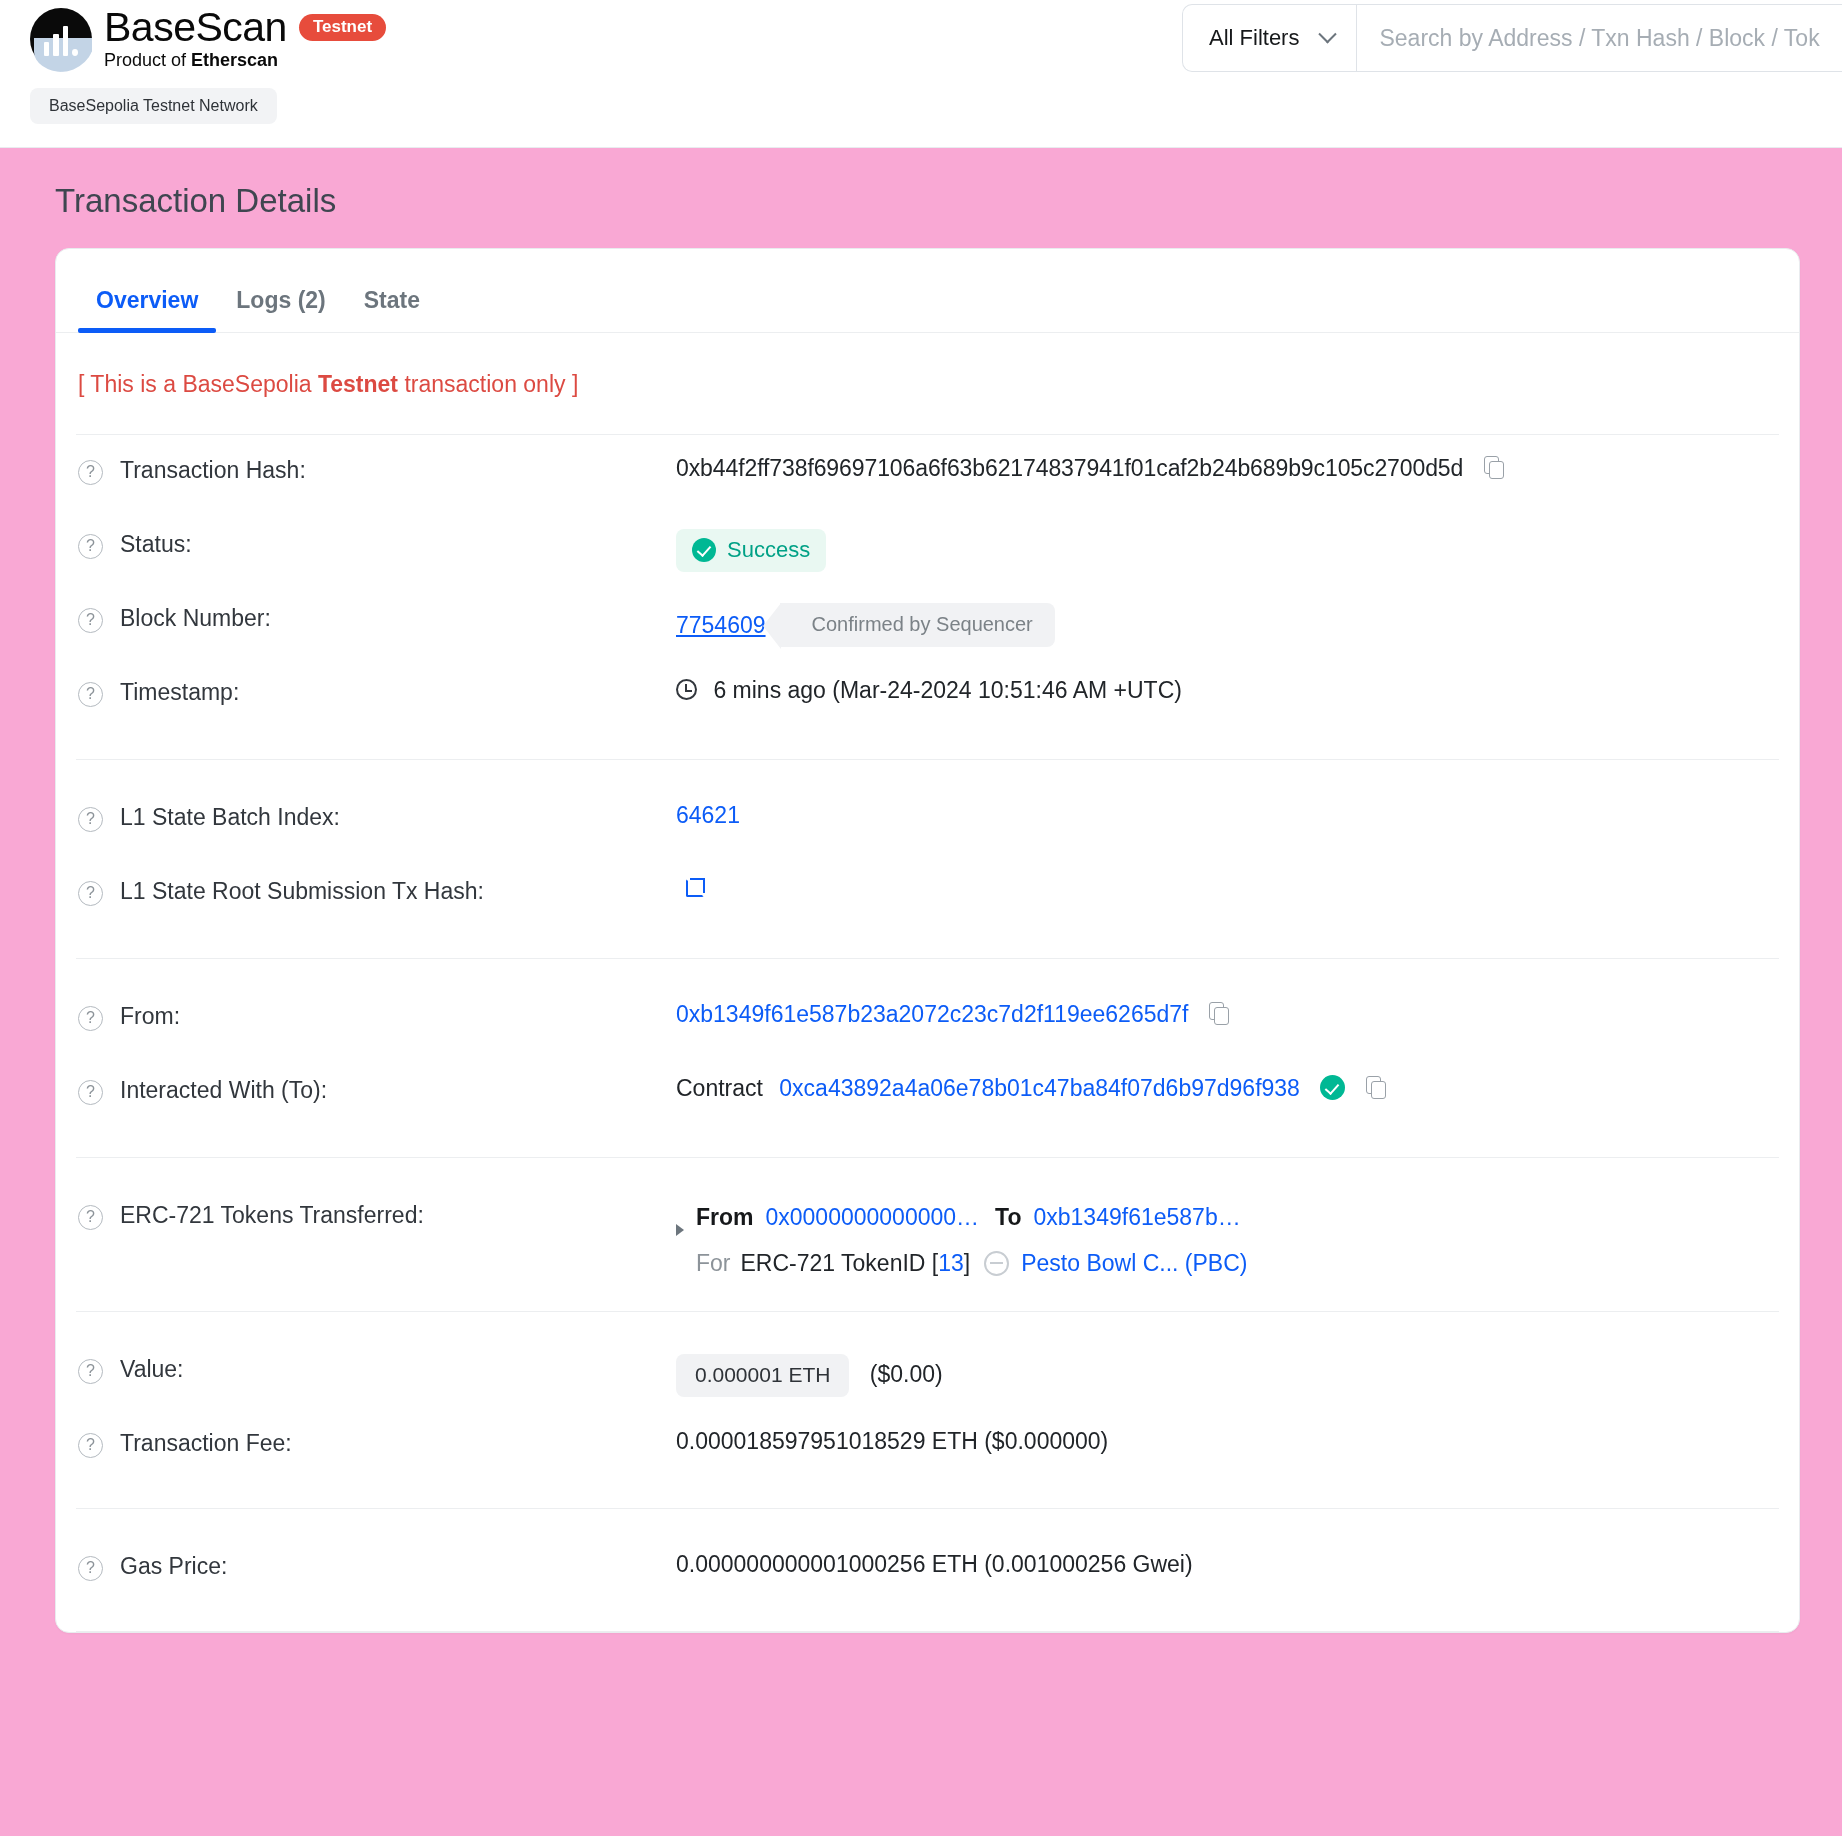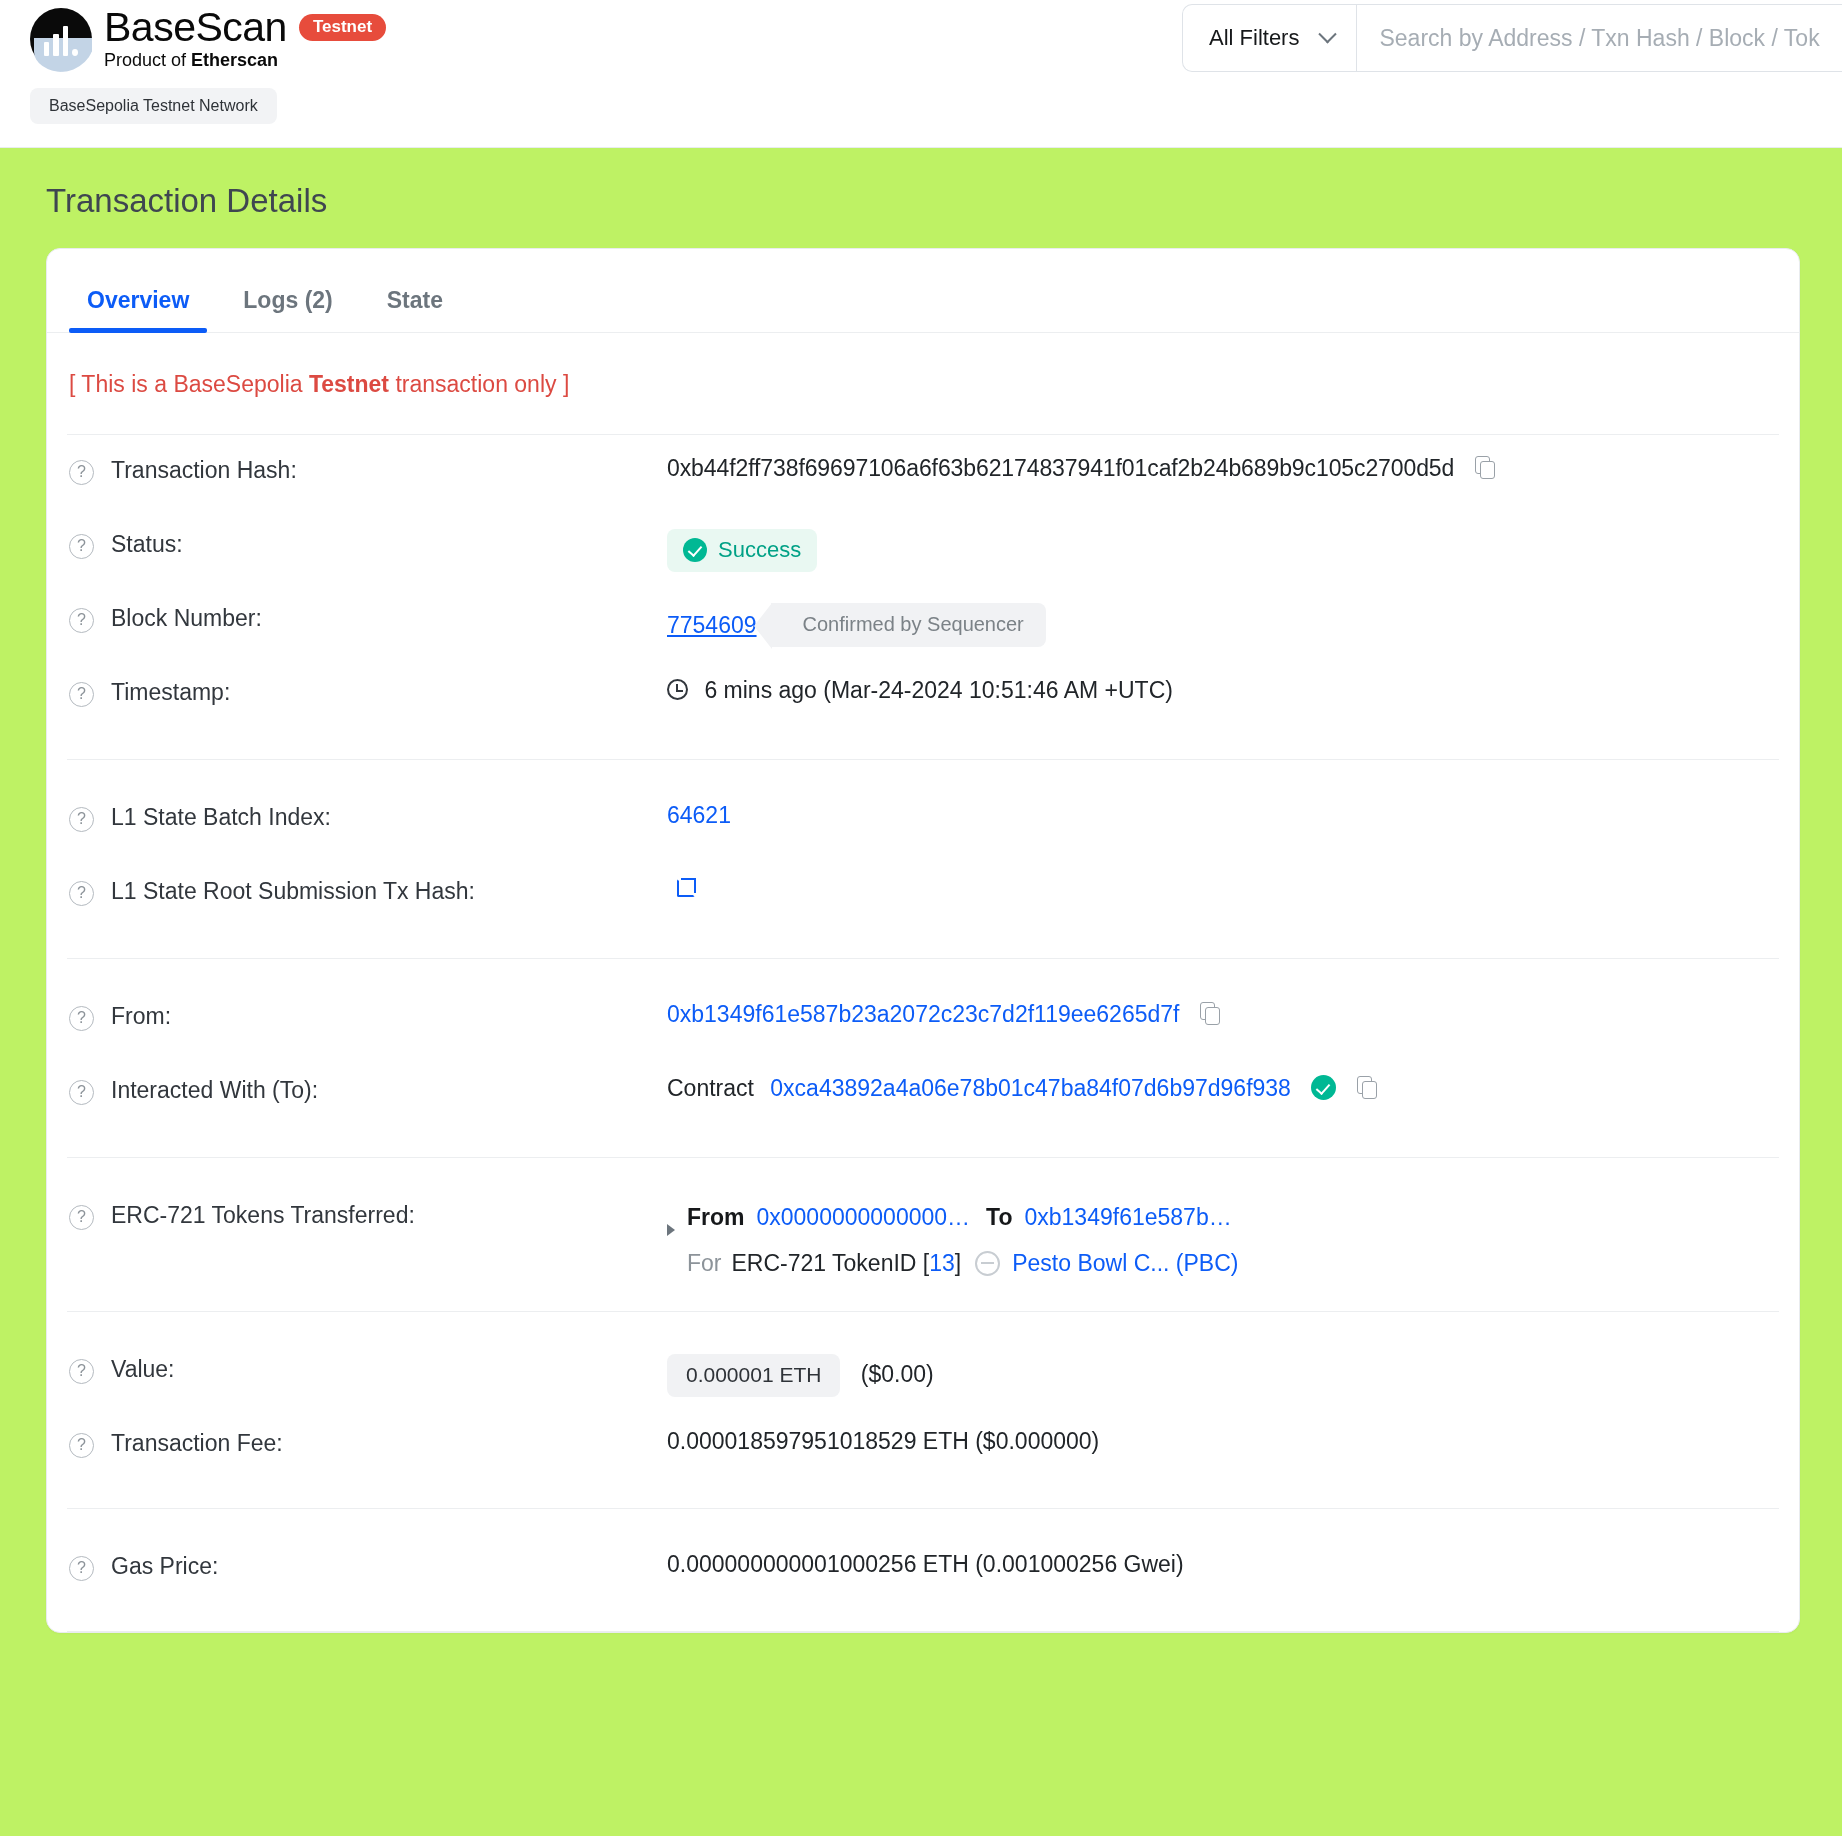--- a/index.html
+++ b/index.html
@@ -137,43 +137,43 @@
     font-size: 23px;
     color: #6c757d;
     padding: 0 22px;
     font-family: "Liberation Sans", sans-serif;
     background: transparent;
   }
   .search-input::placeholder { color: #a6adb4; }
 
   
   .page {
-    background: #bef264;
-    padding: 34px 0 0 4px;
+    background: #f9a8d4;
+    padding: 34px 0 0 13px;
     height: calc(1836px - 148px);
   }
   .page-title {
     font-size: 33px;
     color: #3f4650;
     font-weight: normal;
     padding: 0 42px 28px;
   }
 
   .card {
     background: #fff;
     border: 1px solid #e9ecef;
     border-radius: 14px;
     margin: 0 42px;
     box-shadow: 0 1px 2px rgba(0,0,0,0.03);
   }
 
   .tabs {
     display: flex;
     align-items: flex-end;
-    gap: 18px;
+    gap: 2px;
     padding: 0 22px;
     border-bottom: 1px solid #eceef0;
     height: 84px;
   }
   .tab {
     font-size: 23px;
     font-weight: bold;
     color: #6c757d;
     padding: 0 18px 18px;
     position: relative;

